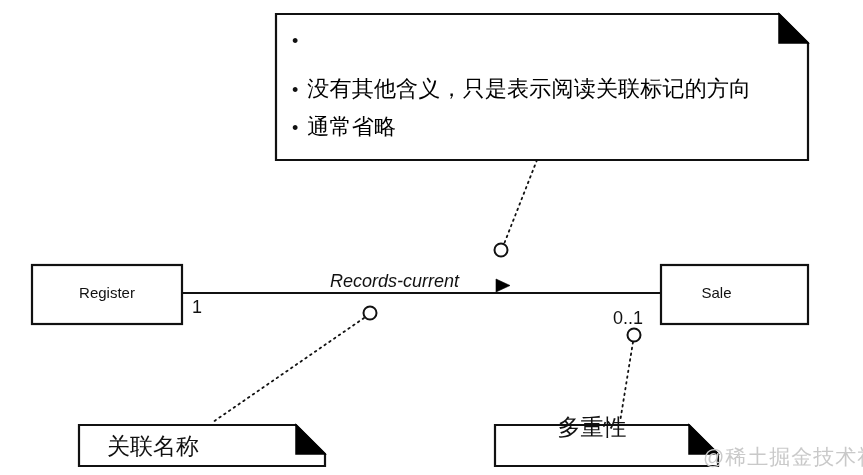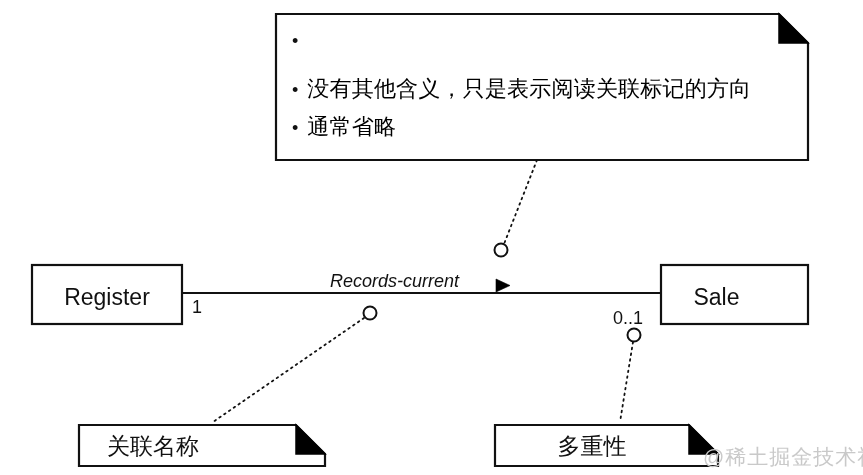--- a/index.html
+++ b/index.html
@@ -48,21 +48,21 @@
     display: flex;
     align-items: baseline;
     gap: 9px;
   }
   .bullet-dot {
     font-size: 18px;
     line-height: 1;
     color: #111;
   }
   .class-name {
-    font-size: 23px;
+    font-size: 15px;
   }
   .assoc-name {
     font-size: 18px;
     font-style: italic;
   }
   .mult-label {
     font-size: 18px;
   }
   .callout-text {
     font-size: 23px;
@@ -142,18 +142,18 @@
     <div class="txt class-name" style="left:643px; top:284px; width:147px; text-align:center;">Sale</div>
 
     <div class="txt assoc-name" style="left:330px; top:271px;">Records-current</div>
 
     <div class="txt mult-label" style="left:192px; top:297px;">1</div>
 
     <div class="txt mult-label" style="left:613px; top:308px;">0..1</div>
 
     <div class="txt callout-text" style="left:79px; top:431px; width:217px; text-align:left;padding-left:28px;">关联名称</div>
 
-    <div class="txt callout-text" style="left:495px; top:431px; width:194px; text-align:center;">多重性</div>
+    <div class="txt callout-text" style="left:495px; top:412px; width:194px; text-align:center;">多重性</div>
 
     <div class="watermark" style="left:703px; top:443px;">@稀土掘金技术社区</div>
 
   </div>
 </div>
 
 </body></html>

